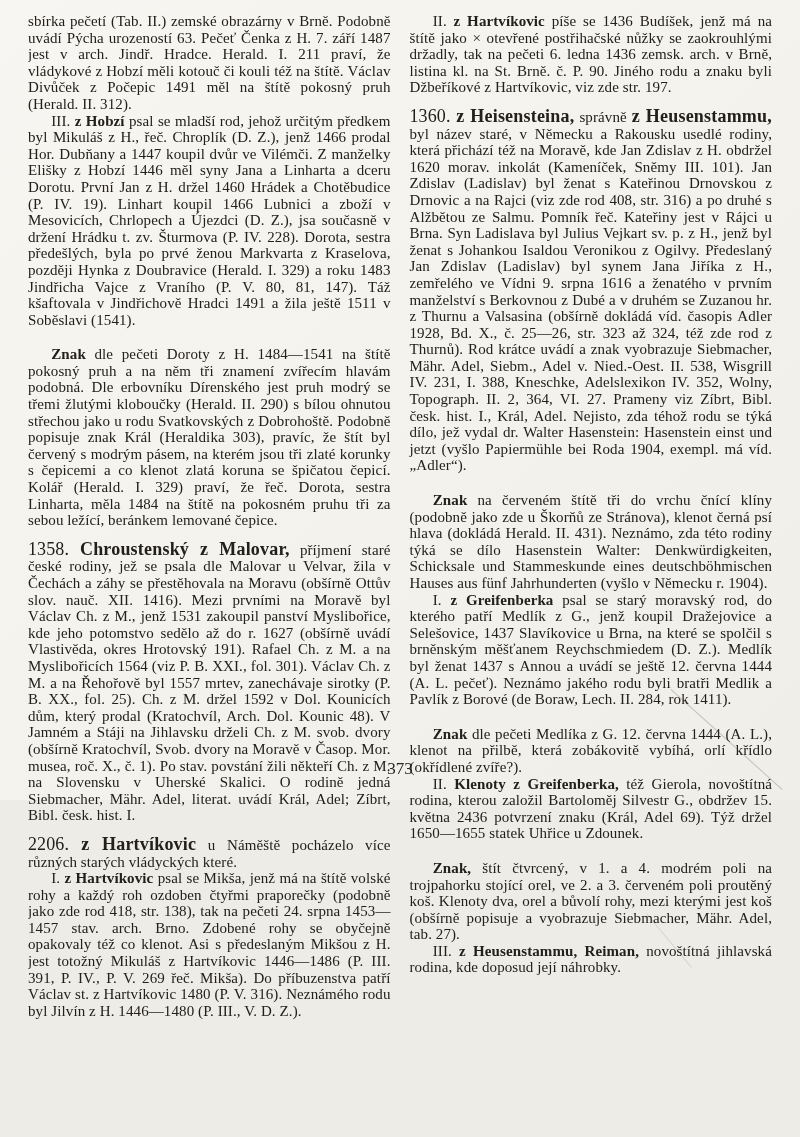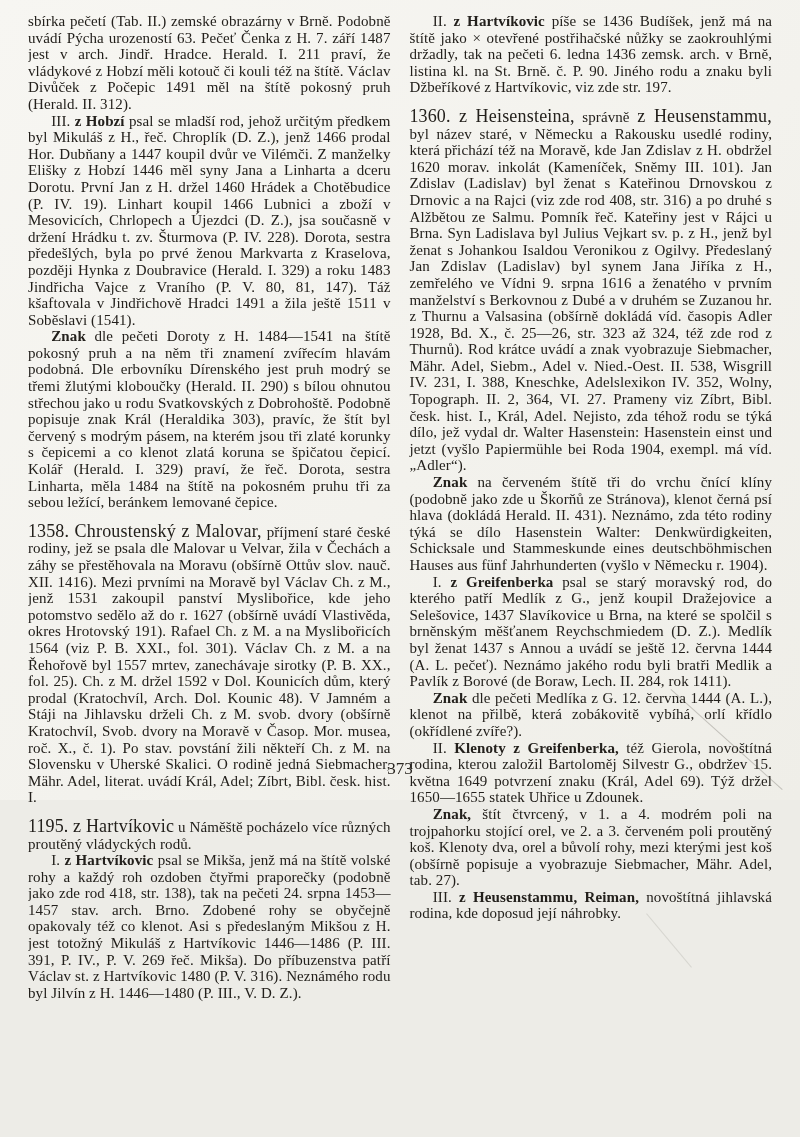--- a/index.html
+++ b/index.html
@@ -29,28 +29,28 @@
   .col {
     flex: 1 1 0;
     text-align: justify;
     font-size: 15px;
     line-height: 16.6px;
     letter-spacing: 0.1px;
   }
   .para { margin: 0; }
   .para.indent { text-indent: 1.55em; }
   .para.entry { margin-top: 11px; }
-  .para.znak { margin-top: 0; }
+  .para.znak { margin-top: 18px; }
   .s-b { font-weight: bold; }
   .s-num {
     font-size: 18px;
     line-height: 1;
   }
   .s-head {
-    font-weight: normal;
+    font-weight: bold;
     font-size: 18px;
     line-height: 1;
     letter-spacing: 0.2px;
   }
   .folio {
     position: absolute;
     bottom: 21px;
     left: 0;
     width: 100%;
     text-align: center;
@@ -80,30 +80,30 @@
 </head>
 <body>
 
 <div class="page">
   <div class="columns">
     <div class="col">
         <p class="para body"><span>sbírka pečetí (Tab. II.) zemské obrazárny v Brně. Podobně uvádí Pýcha urozeností 63. Pečeť Čenka z H. 7. září 1487 jest v arch. Jindř. Hradce. Herald. I. 211 praví, že vládykové z Hobzí měli kotouč či kouli též na štítě. Václav Divůček z Počepic 1491 měl na štítě pokosný pruh (Herald. II. 312).</span></p>
         <p class="para indent body"><span>III. </span><span class="s-b">z Hobzí</span><span> psal se mladší rod, jehož určitým předkem byl Mikuláš z H., řeč. Chroplík (D. Z.), jenž 1466 prodal Hor. Dubňany a 1447 koupil dvůr ve Vilémči. Z manželky Elišky z Hobzí 1446 měl syny Jana a Linharta a dceru Dorotu. První Jan z H. držel 1460 Hrádek a Chotěbudice (P. IV. 19). Linhart koupil 1466 Lubnici a zboží v Mesovicích, Chrlopech a Újezdci (D. Z.), jsa současně v držení Hrádku t. zv. Šturmova (P. IV. 228). Dorota, sestra předešlých, byla po prvé ženou Markvarta z Kraselova, později Hynka z Doubravice (Herald. I. 329) a roku 1483 Jindřicha Vajce z Vraního (P. V. 80, 81, 147). Táž kšaftovala v Jindřichově Hradci 1491 a žila ještě 1511 v Soběslavi (1541).</span></p>
         <p class="para indent znak"><span class="s-b">Znak</span><span> dle pečeti Doroty z H. 1484—1541 na štítě pokosný pruh a na něm tři znamení zvířecím hlavám podobná. Dle erbovníku Dírenského jest pruh modrý se třemi žlutými kloboučky (Herald. II. 290) s bílou ohnutou střechou jako u rodu Svatkovských z Dobrohoště. Podobně popisuje znak Král (Heraldika 303), pravíc, že štít byl červený s modrým pásem, na kterém jsou tři zlaté korunky s čepicemi a co klenot zlatá koruna se špičatou čepicí. Kolář (Herald. I. 329) praví, že řeč. Dorota, sestra Linharta, měla 1484 na štítě na pokosném pruhu tři za sebou ležící, beránkem lemované čepice.</span></p>
         <p class="para entry"><span class="s-num">1358. </span><span class="s-head">Chroustenský z Malovar,</span><span> příjmení staré české rodiny, jež se psala dle Malovar u Velvar, žila v Čechách a záhy se přestěhovala na Moravu (obšírně Ottův slov. nauč. XII. 1416). Mezi prvními na Moravě byl Václav Ch. z M., jenž 1531 zakoupil panství Myslibořice, kde jeho potomstvo sedělo až do r. 1627 (obšírně uvádí Vlastivěda, okres Hrotovský 191). Rafael Ch. z M. a na Myslibořicích 1564 (viz P. B. XXI., fol. 301). Václav Ch. z M. a na Řehořově byl 1557 mrtev, zanechávaje sirotky (P. B. XX., fol. 25). Ch. z M. držel 1592 v Dol. Kounicích dům, který prodal (Kratochvíl, Arch. Dol. Kounic 48). V Jamném a Stáji na Jihlavsku drželi Ch. z M. svob. dvory (obšírně Kratochvíl, Svob. dvory na Moravě v Časop. Mor. musea, roč. X., č. 1). Po stav. povstání žili někteří Ch. z M. na Slovensku v Uherské Skalici. O rodině jedná Siebmacher, Mähr. Adel, literat. uvádí Král, Adel; Zíbrt, Bibl. česk. hist. I.</span></p>
-        <p class="para entry"><span class="s-num">1195. </span><span class="s-head">z Hartvíkovic</span><span> u Náměště pocházelo více různých proutěný vládyckých rodů.</span></p>
+        <p class="para entry"><span class="s-num">2206. </span><span class="s-head">z Hartvíkovic</span><span> u Náměště pocházelo více různých starých vládyckých které.</span></p>
         <p class="para indent body"><span>I. </span><span class="s-b">z Hartvíkovic</span><span> psal se Mikša, jenž má na štítě volské rohy a každý roh ozdoben čtyřmi praporečky (podobně jako zde rod 418, str. 138), tak na pečeti 24. srpna 1453—1457 stav. arch. Brno. Zdobené rohy se obyčejně opakovaly též co klenot. Asi s předeslaným Mikšou z H. jest totožný Mikuláš z Hartvíkovic 1446—1486 (P. III. 391, P. IV., P. V. 269 řeč. Mikša). Do příbuzenstva patří Václav st. z Hartvíkovic 1480 (P. V. 316). Neznámého rodu byl Jilvín z H. 1446—1480 (P. III., V. D. Z.).</span></p>
       </div>
     <div class="col">
         <p class="para indent body"><span>II. </span><span class="s-b">z Hartvíkovic</span><span> píše se 1436 Budíšek, jenž má na štítě jako × otevřené postřihačské nůžky se zaokrouhlými držadly, tak na pečeti 6. ledna 1436 zemsk. arch. v Brně, listina kl. na St. Brně. č. P. 90. Jiného rodu a znaku byli Džbeříkové z Hartvíkovic, viz zde str. 197.</span></p>
         <p class="para entry"><span class="s-num">1360. </span><span class="s-head">z Heisensteina,</span><span> správně </span><span class="s-head">z Heusenstammu,</span><span> byl název staré, v Německu a Rakousku usedlé rodiny, která přichází též na Moravě, kde Jan Zdislav z H. obdržel 1620 morav. inkolát (Kameníček, Sněmy III. 101). Jan Zdislav (Ladislav) byl ženat s Kateřinou Drnovskou z Drnovic a na Rajci (viz zde rod 408, str. 316) a po druhé s Alžbětou ze Salmu. Pomník řeč. Kateřiny jest v Rájci u Brna. Syn Ladislava byl Julius Vejkart sv. p. z H., jenž byl ženat s Johankou Isaldou Veronikou z Ogilvy. Předeslaný Jan Zdislav (Ladislav) byl synem Jana Jiříka z H., zemřelého ve Vídni 9. srpna 1616 a ženatého v prvním manželství s Berkovnou z Dubé a v druhém se Zuzanou hr. z Thurnu a Valsasina (obšírně dokládá víd. časopis Adler 1928, Bd. X., č. 25—26, str. 323 až 324, též zde rod z Thurnů). Rod krátce uvádí a znak vyobrazuje Siebmacher, Mähr. Adel, Siebm., Adel v. Nied.-Oest. II. 538, Wisgrill IV. 231, I. 388, Kneschke, Adelslexikon IV. 352, Wolny, Topograph. II. 2, 364, VI. 27. Prameny viz Zíbrt, Bibl. česk. hist. I., Král, Adel. Nejisto, zda téhož rodu se týká dílo, jež vydal dr. Walter Hasenstein: Hasenstein einst und jetzt (vyšlo Papiermühle bei Roda 1904, exempl. má víd. „Adler“).</span></p>
         <p class="para indent znak"><span class="s-b">Znak</span><span> na červeném štítě tři do vrchu čnící klíny (podobně jako zde u Škorňů ze Stránova), klenot černá psí hlava (dokládá Herald. II. 431). Neznámo, zda této rodiny týká se dílo Hasenstein Walter: Denkwürdigkeiten, Schicksale und Stammeskunde eines deutschböhmischen Hauses aus fünf Jahrhunderten (vyšlo v Německu r. 1904).</span></p>
         <p class="para indent body"><span>I. </span><span class="s-b">z Greifenberka</span><span> psal se starý moravský rod, do kterého patří Medlík z G., jenž koupil Dražejovice a Selešovice, 1437 Slavíkovice u Brna, na které se spolčil s brněnským měšťanem Reychschmiedem (D. Z.). Medlík byl ženat 1437 s Annou a uvádí se ještě 12. června 1444 (A. L. pečeť). Neznámo jakého rodu byli bratři Medlik a Pavlík z Borové (de Boraw, Lech. II. 284, rok 1411).</span></p>
         <p class="para indent znak"><span class="s-b">Znak</span><span> dle pečeti Medlíka z G. 12. června 1444 (A. L.), klenot na přilbě, která zobákovitě vybíhá, orlí křídlo (okřídlené zvíře?).</span></p>
-        <p class="para indent body"><span>II. </span><span class="s-b">Klenoty z Greifenberka,</span><span> též Gierola, novoštítná rodina, kterou založil Bartoloměj Silvestr G., obdržev 15. května 1649 potvrzení znaku (Král, Adel 69). Týž držel 1650—1655 statek Uhřice u Zdounek.</span></p>
+        <p class="para indent body"><span>II. </span><span class="s-b">Klenoty z Greifenberka,</span><span> též Gierola, novoštítná rodina, kterou založil Bartoloměj Silvestr G., obdržev 15. května 2436 potvrzení znaku (Král, Adel 69). Týž držel 1650—1655 statek Uhřice u Zdounek.</span></p>
         <p class="para indent znak"><span class="s-b">Znak,</span><span> štít čtvrcený, v 1. a 4. modrém poli na trojpahorku stojící orel, ve 2. a 3. červeném poli proutěný koš. Klenoty dva, orel a bůvolí rohy, mezi kterými jest koš (obšírně popisuje a vyobrazuje Siebmacher, Mähr. Adel, tab. 27).</span></p>
         <p class="para indent body"><span>III. </span><span class="s-b">z Heusenstammu, Reiman,</span><span> novoštítná jihlavská rodina, kde doposud její náhrobky.</span></p>
       </div>
   </div>
   <div class="folio">373</div>
   <div class="scratch"></div>
   <div class="scratch2"></div>
 </div>
 
 </body></html>

